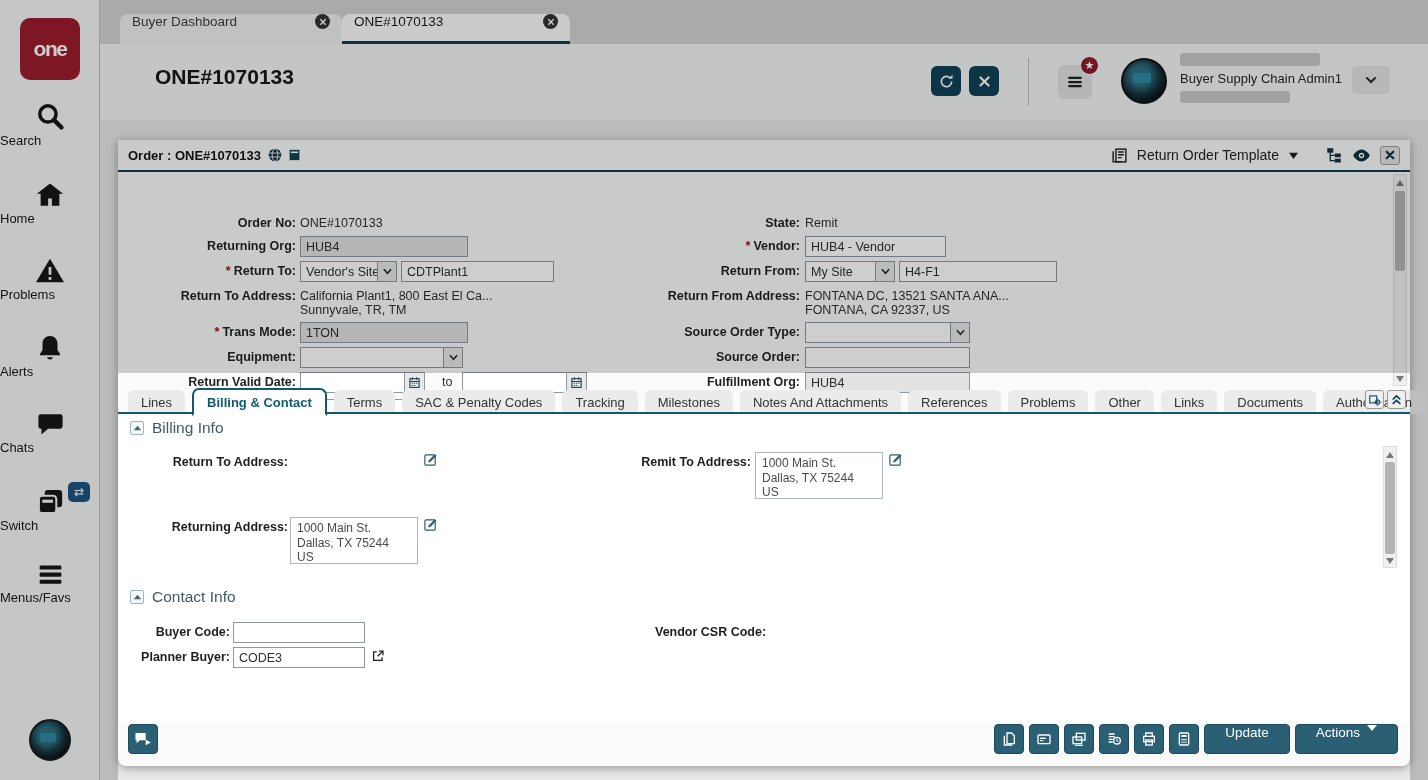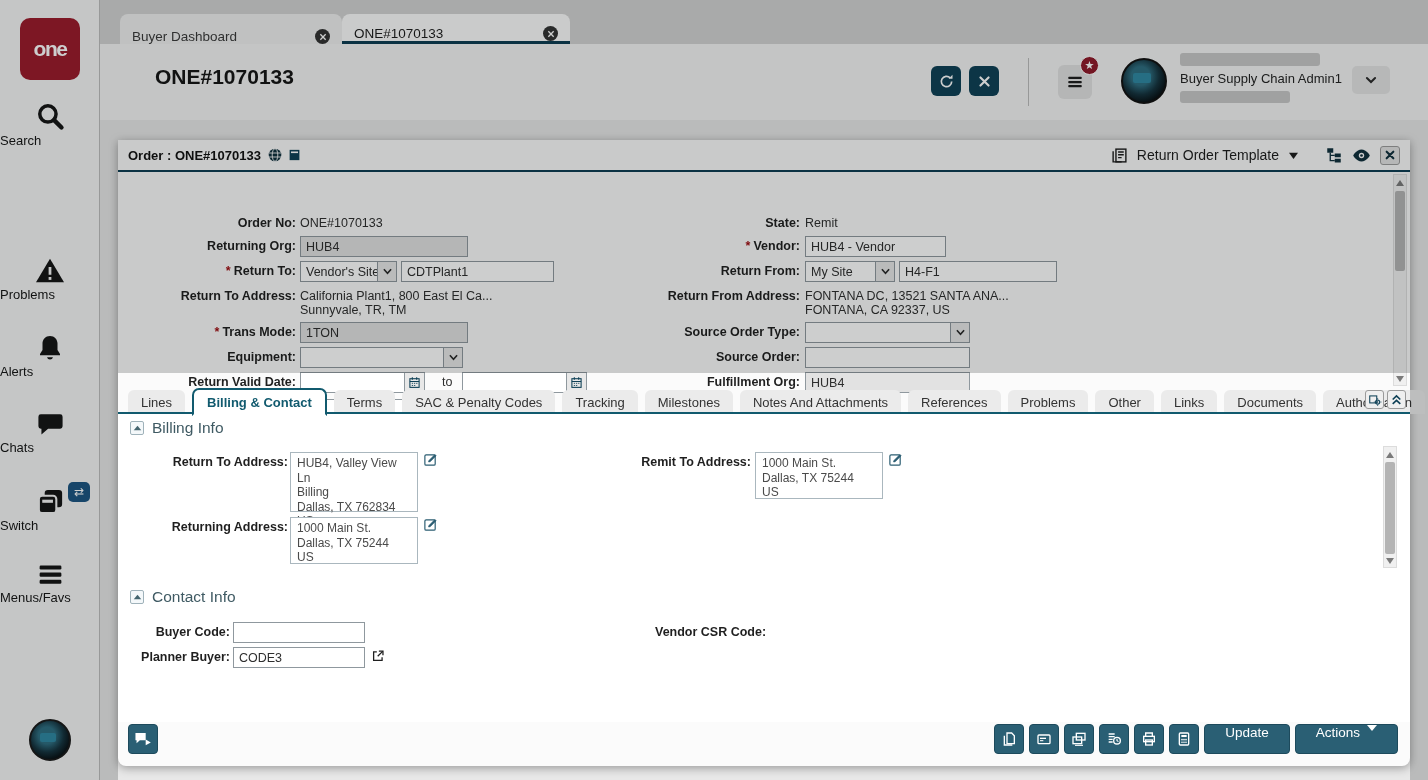--- a/index.html
+++ b/index.html
@@ -18,21 +18,21 @@
   .nav-label{font-size:13px;margin-top:1px}
   .switch-badge{position:absolute;left:68px;top:-4px;width:22px;height:20px;background:#1c5481;border-radius:5px;color:#fff;
         font-size:12px;display:flex;align-items:center;justify-content:center}
   .bot-avatar{position:absolute;left:29px;top:719px;width:42px;height:42px;border-radius:50%;
         background:radial-gradient(circle at 42% 38%,#2e6d80 0 26%,#15323d 52%,#070c0f 78%);border:2px solid #1a1a1a}
   .bot-avatar::after{content:"";position:absolute;left:9px;top:12px;width:16px;height:9px;background:#2f8ca8;border-radius:2px;opacity:.85}
 
   
   .tabstrip{position:absolute;left:100px;top:0;width:1328px;height:44px;background:#d3d3d3;z-index:1}
   .wtab{position:absolute;top:14px;height:30px;border-radius:8px 8px 0 0;background:#efefef;color:#3a3a3a;
-        display:flex;align-items:flex-end;padding:0 12px;font-size:13.5px;cursor:pointer}
+        display:flex;align-items:flex-start;padding:0 12px;font-size:13.5px;cursor:pointer}
   .wtab.active{background:#fcfcfc;color:#1c1c1c;border-bottom:3px solid #0d3c52}
   .tab-close{margin-left:auto;width:15px;height:15px;border-radius:50%;background:#323232;display:flex;align-items:center;justify-content:center;cursor:pointer}
 
   
   .pheader{position:absolute;left:100px;top:44px;width:1328px;height:76px;background:#f4f4f4;z-index:1}
   .page-title{position:absolute;left:55px;top:21px;font-size:21px;font-weight:bold;color:#151515}
   .hbtn{position:absolute;top:22px;width:30px;height:30px;background:#0e4056;border-radius:6px;display:flex;align-items:center;justify-content:center;cursor:pointer}
   .hdr-divider{position:absolute;left:928px;top:14px;width:1px;height:48px;background:#bcbcbc}
   .menu-box{position:absolute;left:958px;top:21px;width:34px;height:34px;background:#e2e2e2;border-radius:6px;display:flex;align-items:center;justify-content:center;cursor:pointer}
   .menu-badge{position:absolute;right:-7px;top:-9px;width:19px;height:19px;border-radius:50%;background:#8f1a2a;color:#fff;
@@ -415,26 +415,20 @@
       <div class="sec-head" style="left:12px;top:5px">
         <span class="sec-toggle">
           <svg width="9" height="8" viewBox="0 0 24 20">
               <path d="M2 16L12 4l10 12z" fill="#44656f"></path>
             </svg>
         </span>
         <span class="sec-title">Billing Info</span>
       </div>
 
       <div class="clbl" style="left:2px;top:41px;width:168px"><span>Return To Address:</span></div>
-      <div class="addr-box" style="left:172px;top:38px;width:128px;height:60px">
-        <div>HUB4, Valley View Ln</div>
-        <div>Billing</div>
-        <div>Dallas, TX 762834</div>
-        <div>US</div>
-      </div>
       <span class="i" style="position:absolute;left:305px;top:38px">
         <svg width="15" height="15" viewBox="0 0 24 24" fill="none" stroke="#2b5d72" stroke-width="1.9">
             <rect x="3" y="4.5" width="16.5" height="16.5" rx="2"></rect>
             <path d="M9 16l9.5-9.5M9 16l2.5-.5L21 6l-2-2-9.5 9.5z" fill="#2b5d72" stroke-width="1"></path>
           </svg>
       </span>
 
       <div class="clbl" style="left:453px;top:41px;width:180px"><span>Remit To Address:</span></div>
       <div class="addr-box" style="left:637px;top:38px;width:128px;height:47px">
         <div>1000 Main St.</div>
@@ -572,20 +566,28 @@
     <div class="nav-item" style="top:101px">
       <span class="ic">
         <svg width="31" height="31" viewBox="0 0 24 24">
             <circle cx="10" cy="10" r="6.3" fill="none" stroke="#141414" stroke-width="2.7"></circle>
             <path d="M14.8 14.8l5.7 5.7" stroke="#141414" stroke-width="3.4" stroke-linecap="round"></path>
           </svg>
       </span>
       <div class="nav-label">Search</div>
     </div>
 
+    <div class="nav-item" style="top:180px">
+      <span class="ic">
+        <svg width="32" height="30" viewBox="0 0 24 24" fill="#141414">
+            <path d="M12 2.8L1.5 11h3v9.5h6v-5.7h3v5.7h6V11h3z"></path>
+          </svg>
+      </span>
+      <div class="nav-label">Home</div>
+    </div>
 
     <div class="nav-item" style="top:256px">
       <span class="ic">
         <svg width="32" height="30" viewBox="0 0 24 24">
             <path d="M12 2.2L23.2 21H.8z" fill="#141414"></path>
             <rect x="10.9" y="8.8" width="2.2" height="6.2" fill="#f6f6f6"></rect>
             <rect x="10.9" y="16.8" width="2.2" height="2.3" fill="#f6f6f6"></rect>
           </svg>
       </span>
       <div class="nav-label">Problems</div>

